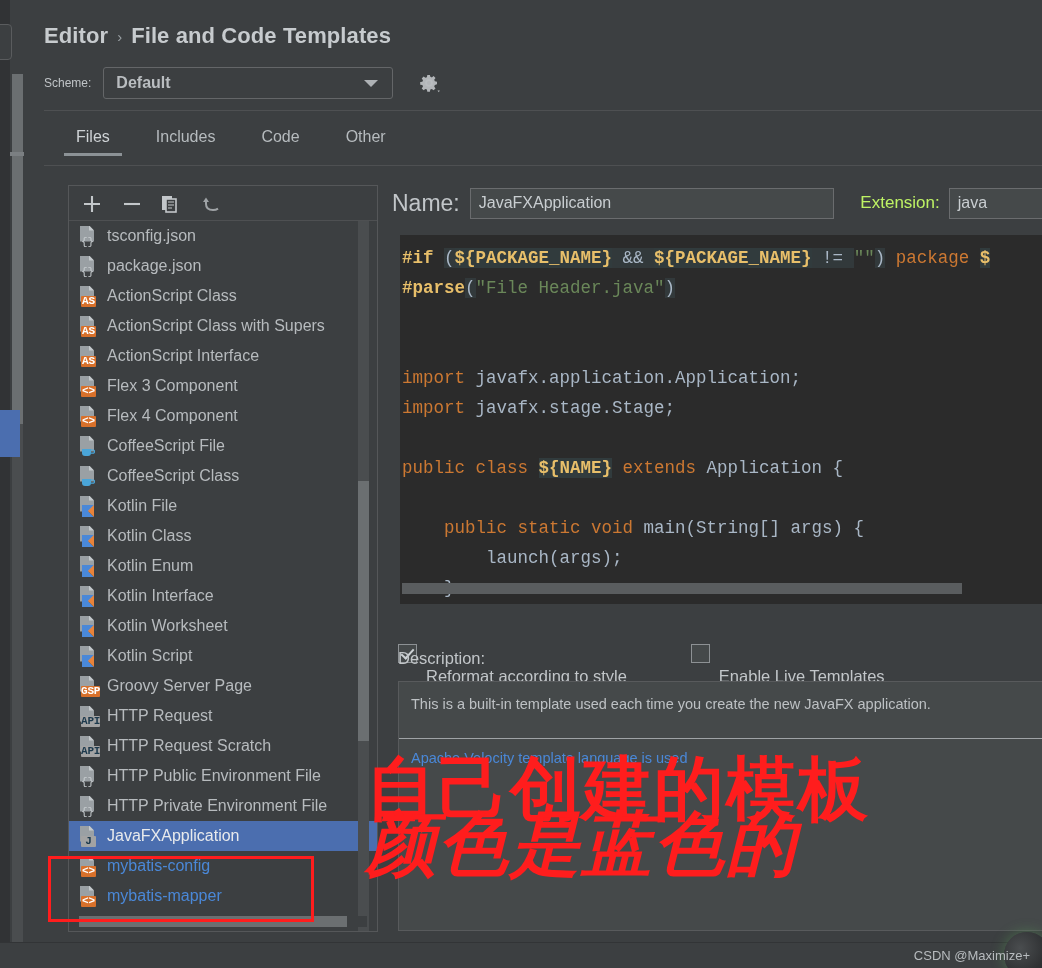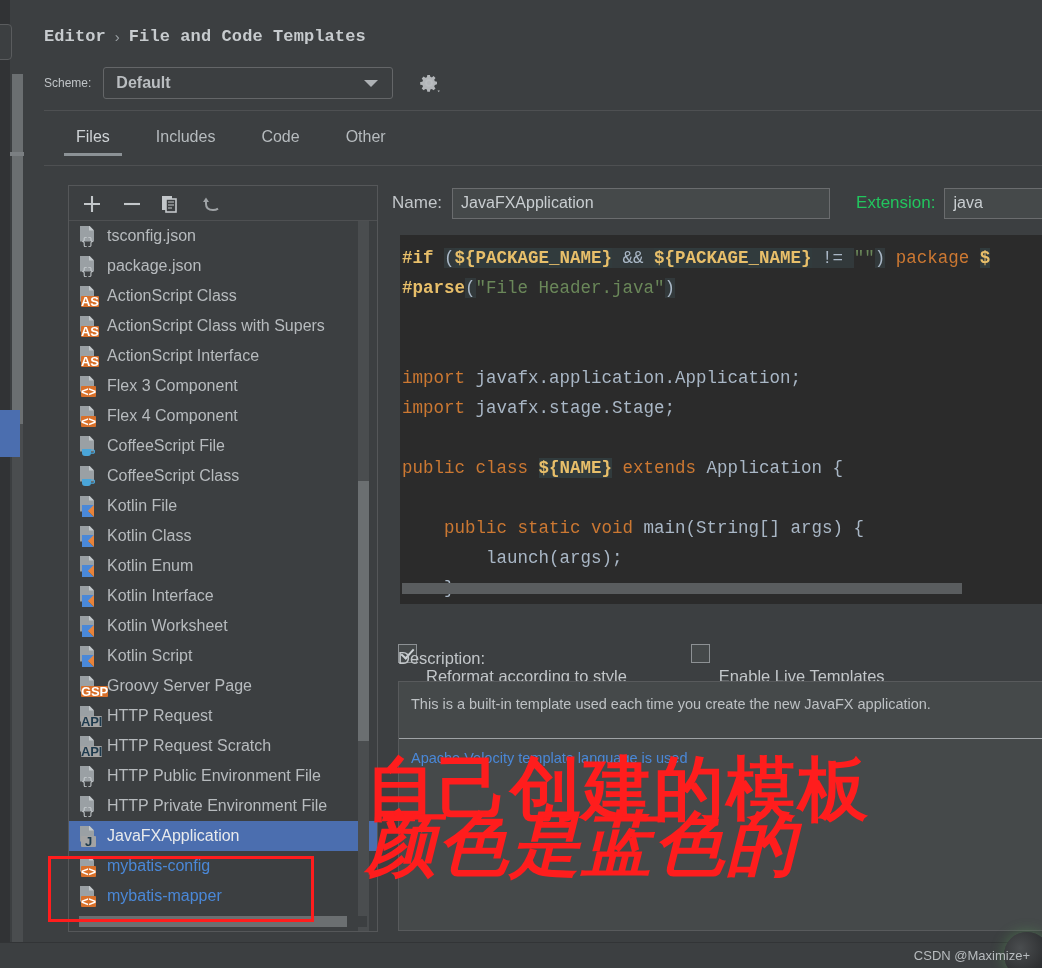--- a/index.html
+++ b/index.html
@@ -20,21 +20,21 @@
   .left-scroll-thumb{position:absolute;left:12px;top:74px;width:11px;height:350px;background:#6b6f71;}
   .left-marker{position:absolute;left:0px;top:410px;width:20px;height:47px;background:#4b6eaf;}
   .left-tick{position:absolute;left:10px;top:152px;width:14px;height:4px;background:#7b7f82;}
   .bottom-bar{position:absolute;left:0;top:942px;width:1042px;height:26px;background:#3c3f41;border-top:1px solid #323436;}
 
   
   .panel{position:absolute;left:30px;top:0;width:1012px;height:942px;background:#3c3f41;overflow:hidden;}
 
   
   .breadcrumb{position:absolute;left:14px;top:22px;height:28px;display:flex;align-items:center;gap:9px;}
-  .bc-item{font-size:17px;font-weight:bold;color:#c7cbce;letter-spacing:.1px;font-family:Liberation Mono, monospace;}
+  .bc-item{font-size:22px;font-weight:bold;color:#c7cbce;letter-spacing:.1px;}
   .bc-sep{font-size:15px;color:#9aa0a4;}
 
   
   .scheme-row{position:absolute;left:14px;top:66px;height:34px;display:flex;align-items:center;}
   .scheme-label{font-size:12px;color:#c0c4c7;margin-right:12px;}
   .combo{position:relative;width:290px;height:32px;border:1px solid #646668;border-radius:3px;background:#3c3f41;display:flex;align-items:center;box-sizing:border-box;}
   .combo-text{font-size:16px;font-weight:bold;color:#b9bdc0;padding-left:12px;}
   .combo-arrow{position:absolute;right:14px;top:12px;width:0;height:0;border-left:7px solid transparent;border-right:7px solid transparent;border-top:7px solid #aeb2b5;}
   .gear{position:relative;margin-left:24px;width:24px;height:24px;}
   .hr-top{position:absolute;left:14px;top:110px;width:998px;height:1px;background:#4e5052;}
@@ -60,41 +60,41 @@
   .row{position:relative;height:30px;display:flex;align-items:center;padding-left:10px;box-sizing:border-box;white-space:nowrap;}
   .row .rl{font-size:16px;color:#b7bbbe;margin-left:9px;}
   .row.selected{background:#4b6eaf;}
   .row.selected .rl{color:#e8eaec;}
   .row.blue .rl{color:#4a88d8;}
 
   
   .ficon{position:relative;width:19px;height:21px;flex:0 0 19px;}
   .ficon .page{position:absolute;left:1px;top:0;width:14px;height:16px;background:#9aa0a4;clip-path:polygon(0 0,66% 0,100% 31%,100% 100%,0 100%);}
   .ficon .fold{position:absolute;left:10px;top:0;width:5px;height:5px;background:#c4c9cc;clip-path:polygon(0 0,100% 100%,0 100%);}
-  .ficon .badge{position:absolute;left:2px;bottom:0;min-width:15px;height:11px;border-radius:1px;font-size:13px;line-height:11px;text-align:center;color:#ffffff;font-family:Liberation Sans, sans-serif;font-weight:bold;letter-spacing:-0.2px;}
+  .ficon .badge{position:absolute;left:2px;bottom:0;min-width:15px;height:11px;border-radius:1px;font-size:11px;line-height:11px;text-align:center;color:#ffffff;font-family:Liberation Mono, monospace;font-weight:bold;letter-spacing:-0.2px;}
   .badge.orange{background:#d8702a;}
   .badge.blue{background:#a3a3a3;color:#1d3a4d;}
   .coffee-cup{position:absolute;left:2px;bottom:0px;width:14px;height:11px;}
   .kot{position:absolute;left:3px;bottom:0px;width:12px;height:12px;}
   .jsonglyph{position:absolute;left:2px;bottom:-1px;width:14px;height:12px;color:#c9ced1;font-size:11px;line-height:12px;font-family:"Liberation Mono",monospace;}
 
   .vscroll-track{position:absolute;right:8px;top:0;width:11px;height:710px;background:#4a4d4f;}
   .vscroll-thumb{position:absolute;right:8px;top:260px;width:11px;height:260px;background:#6b6f71;}
   .hscroll-track{position:absolute;left:10px;bottom:4px;width:288px;height:11px;background:#3c3f41;}
   .hscroll-thumb{position:absolute;left:10px;bottom:4px;width:268px;height:11px;background:#6b6f71;}
 
   
   .right{position:absolute;left:362px;top:185px;width:680px;height:747px;}
   .namerow{position:relative;height:36px;display:flex;align-items:center;}
-  .nm-label{font-size:17px;color:#c2c6c9;}
+  .nm-label{font-size:23px;color:#c2c6c9;}
   .textfield{height:31px;border:1px solid #6a6c6e;background:#45494a;box-sizing:border-box;display:flex;align-items:center;padding-left:8px;}
   .textfield span{font-size:16px;color:#c9ced1;}
   #name-field{width:392px;margin-left:10px;}
   #ext-field{width:132px;margin-left:9px;}
-  .ext-label{margin-left:26px;font-size:17px;color:#22c55e;}
+  .ext-label{margin-left:26px;font-size:17px;color:#bef264;}
 
   
   .editor{position:absolute;left:4px;top:50px;width:678px;height:369px;background:#2b2b2b;overflow:hidden;}
   .code{font-family:"Liberation Mono",monospace;font-size:17.5px;line-height:30px;white-space:pre;padding:8px 0 0 6px;}
   .c-directive{color:#e8bf6a;font-weight:bold;}
   .c-var{color:#e8bf6a;font-weight:bold;background:#313b3d;}
   .c-plain{color:#a9b7c6;}
   .c-str{color:#6a8759;}
   .c-kw{color:#cc7832;}
   .c-hl{background:#32393b;}

